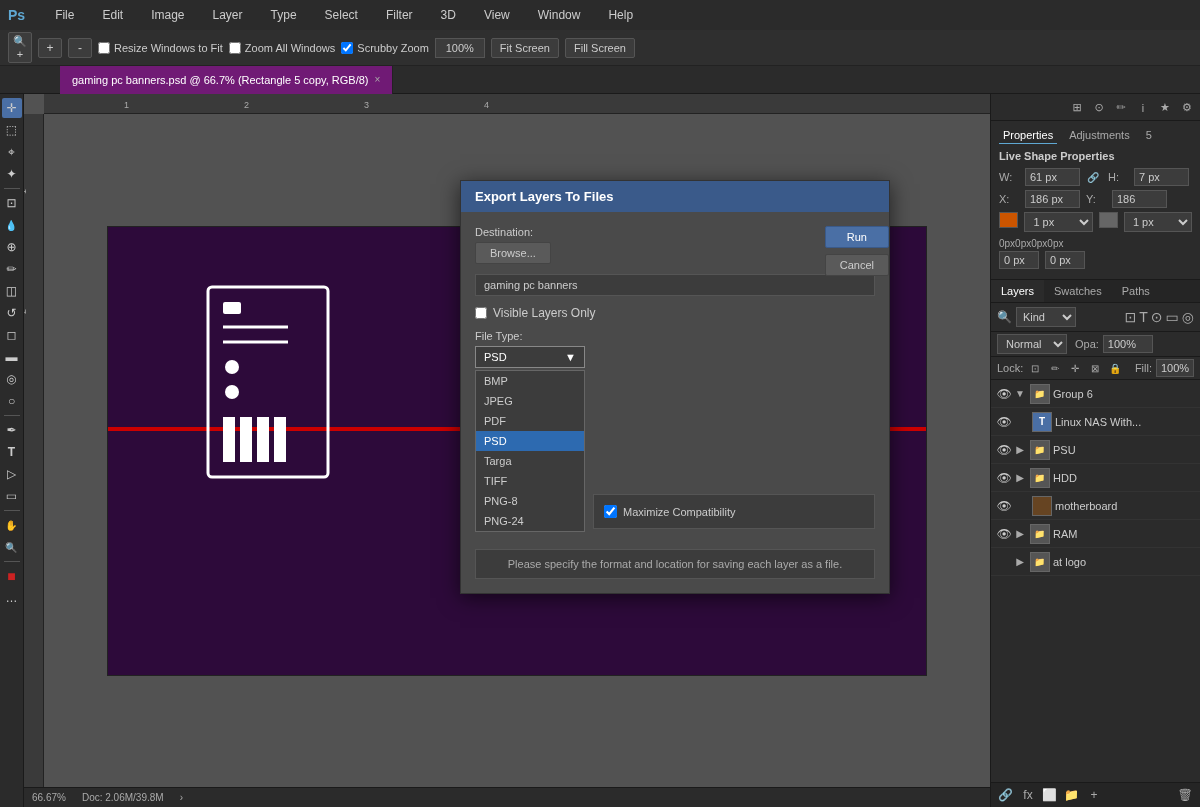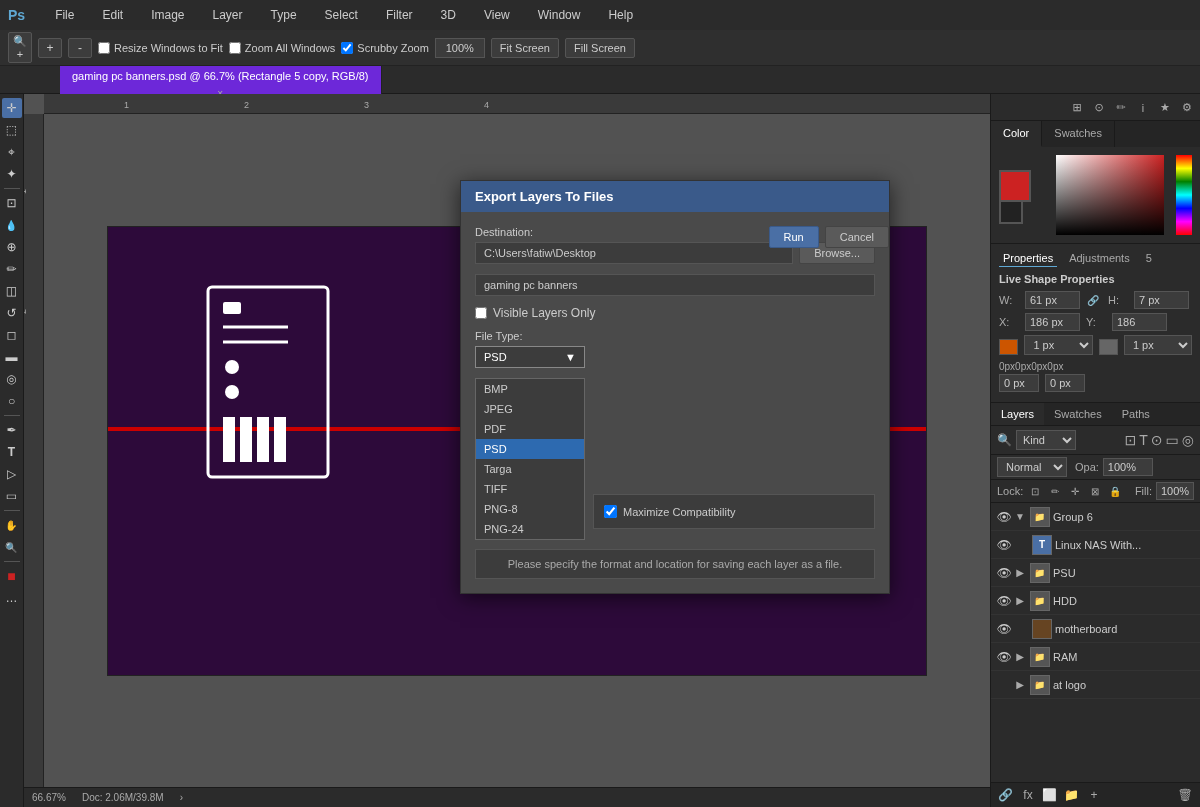--- a/index.html
+++ b/index.html
@@ -13,21 +13,21 @@
     
     .toolbar { background: #2f2f2f; height: 36px; display: flex; align-items: center; padding: 0 8px; gap: 6px; border-bottom: 1px solid #222; }
     .toolbar-btn { background: #3c3c3c; border: 1px solid #555; color: #ccc; padding: 3px 8px; font-size: 11px; cursor: pointer; border-radius: 2px; }
     .toolbar-check { display: flex; align-items: center; gap: 4px; font-size: 11px; color: #ccc; }
     .toolbar-check input { width: 12px; height: 12px; }
     .toolbar-zoom { background: #3c3c3c; border: 1px solid #555; color: #ccc; padding: 3px 6px; font-size: 11px; width: 50px; text-align: center; }
 
     
     .tab-bar { background: #2b2b2b; height: 28px; display: flex; align-items: center; padding: 0 0 0 60px; border-bottom: 1px solid #1a1a1a; }
     .tab { background: #4a4a4a; color: #ccc; padding: 4px 12px; font-size: 11px; border-right: 1px solid #222; display: flex; align-items: center; gap: 6px; cursor: pointer; height: 28px; }
-    .tab.active { background: #6d28d9; color: #fff; flex-direction: column; }
+    .tab.active { background: #701a75; color: #fff; }
     .tab-close { font-size: 10px; color: #aaa; cursor: pointer; }
 
     
     .main-layout { display: flex; height: calc(807px - 30px - 36px - 28px); }
 
     
     .left-tools { width: 24px; background: #2b2b2b; display: flex; flex-direction: column; align-items: center; padding: 4px 0; gap: 2px; border-right: 1px solid #1a1a1a; flex-shrink: 0; }
     .tool-icon { width: 20px; height: 20px; display: flex; align-items: center; justify-content: center; color: #ccc; font-size: 12px; cursor: pointer; border-radius: 2px; }
     .tool-icon.active { background: #4a6fa5; }
     .tool-divider { width: 16px; height: 1px; background: #555; margin: 2px 0; }
@@ -54,21 +54,21 @@
     
     .properties-panel { border-bottom: 1px solid #1a1a1a; padding: 6px 8px; }
     .prop-tabs { display: flex; gap: 8px; margin-bottom: 6px; }
     .prop-tab { font-size: 11px; color: #aaa; cursor: pointer; padding: 2px 4px; }
     .prop-tab.active { color: #fff; border-bottom: 1px solid #5fa8d3; }
     .prop-title { font-size: 11px; color: #ccc; font-weight: bold; margin-bottom: 6px; }
     .prop-row { display: flex; align-items: center; gap: 6px; margin-bottom: 4px; }
     .prop-label { font-size: 11px; color: #aaa; width: 20px; }
     .prop-input { background: #3c3c3c; border: 1px solid #555; color: #ccc; padding: 2px 4px; font-size: 11px; width: 55px; }
     .prop-icon { width: 16px; height: 16px; display: flex; align-items: center; justify-content: center; font-size: 10px; color: #aaa; cursor: pointer; }
-    .prop-color-row { display: flex; align-items: flex-end; gap: 6px; margin-bottom: 4px; }
+    .prop-color-row { display: flex; align-items: flex-start; gap: 6px; margin-bottom: 4px; }
     .prop-color-swatch { width: 20px; height: 16px; background: #cc5500; border: 1px solid #555; cursor: pointer; }
     .prop-dropdown { background: #3c3c3c; border: 1px solid #555; color: #ccc; padding: 2px 4px; font-size: 11px; width: 70px; }
     .prop-corner-input { background: #3c3c3c; border: 1px solid #555; color: #ccc; padding: 2px 4px; font-size: 11px; width: 40px; }
 
     
     .layers-panel { flex: 1; display: flex; flex-direction: column; overflow: hidden; }
     .layers-tabs { display: flex; background: #252525; border-bottom: 1px solid #1a1a1a; }
     .layers-tab { padding: 5px 10px; font-size: 11px; color: #aaa; cursor: pointer; }
     .layers-tab.active { color: #fff; background: #2b2b2b; }
     .layers-toolbar { padding: 4px 6px; display: flex; align-items: center; gap: 4px; border-bottom: 1px solid #1a1a1a; }
@@ -240,37 +240,20 @@
 
     <div style="display:flex; align-items:center; justify-content:flex-end; padding:4px; background:#2b2b2b; border-bottom:1px solid #1a1a1a; gap:4px;">
       <div style="width:18px;height:18px;display:flex;align-items:center;justify-content:center;color:#aaa;cursor:pointer;font-size:11px;">⊞</div>
       <div style="width:18px;height:18px;display:flex;align-items:center;justify-content:center;color:#aaa;cursor:pointer;font-size:11px;">⊙</div>
       <div style="width:18px;height:18px;display:flex;align-items:center;justify-content:center;color:#aaa;cursor:pointer;font-size:11px;">✏</div>
       <div style="width:18px;height:18px;display:flex;align-items:center;justify-content:center;color:#aaa;cursor:pointer;font-size:11px;">ℹ</div>
       <div style="width:18px;height:18px;display:flex;align-items:center;justify-content:center;color:#aaa;cursor:pointer;font-size:11px;">★</div>
       <div style="width:18px;height:18px;display:flex;align-items:center;justify-content:center;color:#aaa;cursor:pointer;font-size:11px;">⚙</div>
     </div>
 
-    <div class="color-panel">
-      <div class="panel-tabs">
-        <div class="panel-tab active">Color</div>
-        <div class="panel-tab">Swatches</div>
-      </div>
-      <div class="color-display">
-        <div style="position:relative; width:50px; height:50px;">
-          <div class="color-swatch-fg"></div>
-          <div class="color-swatch-bg" style="position:absolute;left:12px;top:18px;z-index:0;"></div>
-        </div>
-        <div style="position:relative; width:110px; height:80px; overflow:hidden; cursor:crosshair;">
-          <div style="width:100%;height:100%;background:linear-gradient(to right, white, #cc2222);"></div>
-          <div style="position:absolute;top:0;left:0;right:0;bottom:0;background:linear-gradient(to bottom, transparent, black);"></div>
-        </div>
-        <div style="width:16px;height:80px;background:linear-gradient(to bottom,red,yellow,green,cyan,blue,magenta,red);cursor:crosshair;margin-left:4px;"></div>
-      </div>
-    </div>
 
     <div class="properties-panel">
       <div class="prop-tabs">
         <div class="prop-tab active">Properties</div>
         <div class="prop-tab">Adjustments</div>
         <div class="prop-tab">5</div>
       </div>
       <div class="prop-title">Live Shape Properties</div>
       <div class="prop-row">
         <span class="prop-label">W:</span>
@@ -406,21 +389,20 @@
 <div class="dialog-overlay">
   <div class="dialog">
     <div class="dialog-title-bar">
       <span>Export Layers To Files</span>
     </div>
     <div class="dialog-body" style="position:relative;">
 
       <div class="dialog-field">
         <label class="dialog-label">Destination:</label>
         <div class="dialog-row">
-          <input class="dialog-input" type="text" value="C:\Users\fatiw\Desktop" style="">
           <button class="dialog-btn">Browse...</button>
         </div>
       </div>
 
       <div class="dialog-field">
         <input class="dialog-prefix-input" type="text" value="gaming pc banners" style="">
       </div>
 
       <div class="dialog-checkbox-row">
         <input type="checkbox" class="dialog-checkbox" style="">
@@ -429,21 +411,21 @@
 
       <div class="dialog-filetype">
         <label class="dialog-label">File Type:</label>
         <div style="display:flex;align-items:flex-start;gap:8px;">
           <div style="position:relative;">
             <div style="background:#3c3c3c;border:1px solid #888;color:#fff;padding:4px 8px;font-size:11px;width:110px;display:flex;align-items:center;justify-content:space-between;cursor:pointer;">
               <span>PSD</span>
               <span>▼</span>
             </div>
 
-            <div style="position:absolute;top:32px;left:0;width:110px;background:#3c3c3c;border:1px solid #666;z-index:300;">
+            <div style="position:absolute;top:24px;left:0;width:110px;background:#3c3c3c;border:1px solid #666;z-index:300;">
               <div class="filetype-option">BMP</div>
               <div class="filetype-option">JPEG</div>
               <div class="filetype-option">PDF</div>
               <div class="filetype-option selected">PSD</div>
               <div class="filetype-option">Targa</div>
               <div class="filetype-option">TIFF</div>
               <div class="filetype-option">PNG-8</div>
               <div class="filetype-option">PNG-24</div>
             </div>
           </div>
@@ -456,19 +438,19 @@
               </label>
             </div>
           </div>
         </div>
       </div>
 
       <div class="dialog-status">
         <span>Please specify the format and location for saving each layer as a file.</span>
       </div>
 
-      <div style="position:absolute;top:14px;right:0;display:flex;gap:6px;">
+      <div style="position:absolute;top:14px;right:0;display:flex;flex-direction:column;gap:6px;">
         <button class="dialog-btn primary">Run</button>
         <button class="dialog-btn">Cancel</button>
       </div>
     </div>
   </div>
 </div>
 
 </body></html>

